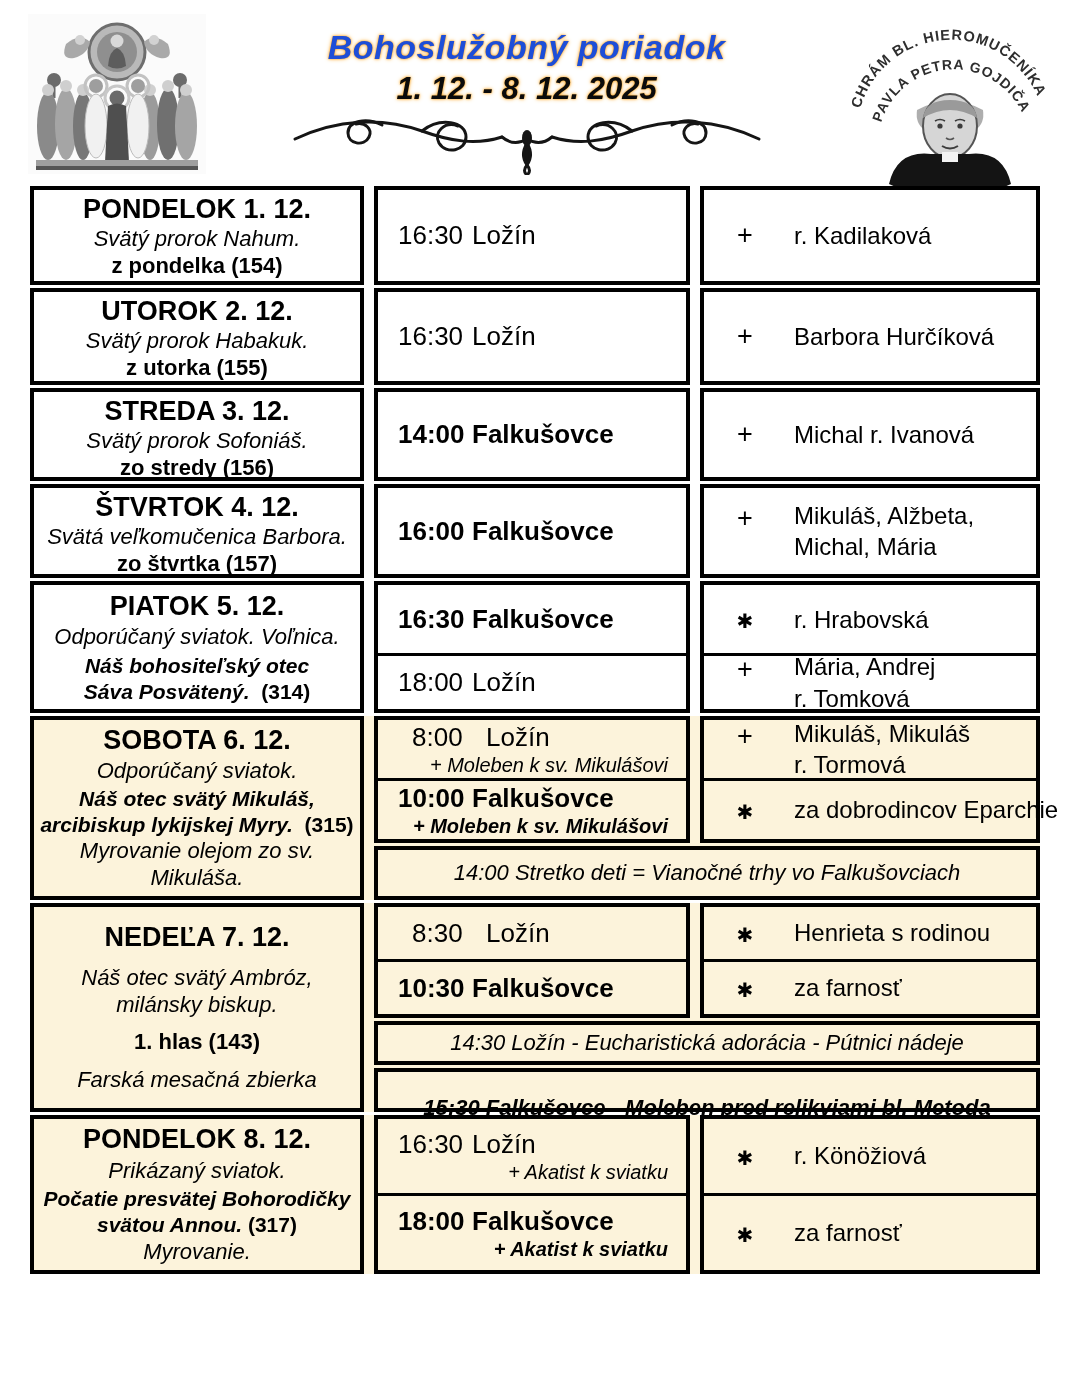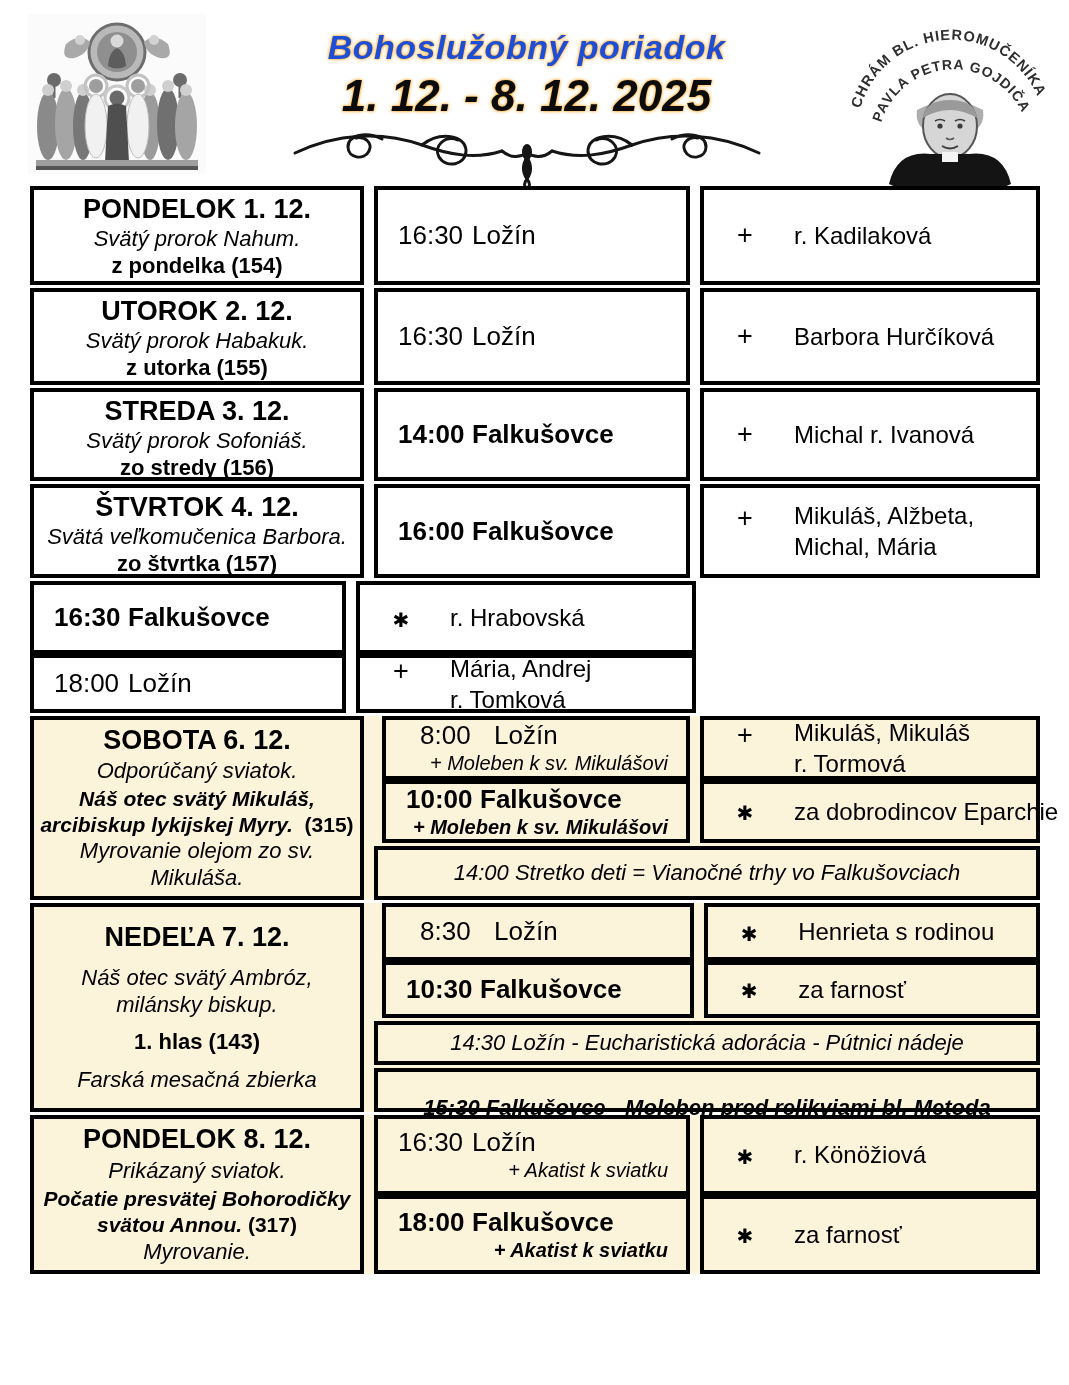--- a/index.html
+++ b/index.html
@@ -12,50 +12,50 @@
 
   
   .header{height:186px;display:flex;align-items:flex-start;padding:14px 16px 0 28px;}
   .icon-left{width:178px;height:160px;flex:0 0 auto;}
   .title-block{flex:1;text-align:center;padding-top:14px;}
   .main-title{
     font-size:34px;font-weight:bold;font-style:italic;letter-spacing:.5px;
     color:#1d4ed8;text-shadow:0 0 2px #f59e14,0 0 4px #ffb94d;
   }
   .date-range{
-    font-size:44px;font-weight:bold;font-style:italic;margin-top:4px;
+    font-size:31px;font-weight:bold;font-style:italic;margin-top:4px;
     color:#0b0b0b;text-shadow:0 0 2px #f59e14,0 0 4px #ffb94d;
   }
   .flourish{display:block;margin:2px auto 0 auto;}
   .logo{width:206px;height:172px;flex:0 0 auto;}
   .logo text{font-family:"Liberation Sans","DejaVu Sans",sans-serif;}
 
   
   .row{display:flex;gap:10px;margin:0 29px 3px 30px;}
   .row.cream{background:#fcf3db;}
   .box{border:4px solid #000;background:#fff;}
   .row.cream .box{background:#fcf3db;}
 
   .day{width:334px;display:flex;flex-direction:column;justify-content:space-evenly;
        align-items:center;text-align:center;padding:3px 6px;line-height:1.22;}
   .mid{width:316px;}
   .right{width:340px;}
   .mrwrap{width:666px;display:flex;flex-direction:column;gap:3px;}
-  .subrow{display:flex;gap:10px;flex:1;min-height:0;margin-left:8px;}
+  .subrow{display:flex;gap:10px;flex:1;min-height:0;}
   .subrow .mid,.subrow .right{height:100%;}
 
   .daytitle{font-size:27px;font-weight:bold;white-space:nowrap;}
   .it{font-style:italic;font-size:22px;}
   .bld{font-weight:bold;font-size:22px;}
   .bit{font-weight:bold;font-style:italic;font-size:21px;}
   .bit .num{font-style:normal;}
 
   .colstack{display:flex;flex-direction:column;padding:0;}
   .colstack>.sub{flex:1;display:flex;flex-direction:column;justify-content:center;min-height:0;}
-  .colstack>.sub+.sub{border-top:8px solid #000000;}
+  .colstack>.sub+.sub{border-top:3px solid #000000;}
 
   .svc{display:flex;flex-direction:column;justify-content:center;padding:2px 10px 2px 20px;}
   .tp{display:flex;align-items:baseline;font-size:26px;white-space:nowrap;}
   .tp .time{min-width:74px;}
   .tp.b{font-weight:bold;}
   .note{font-style:italic;font-size:20px;text-align:right;padding-right:8px;margin-top:1px;white-space:nowrap;}
   .note.b{font-weight:bold;}
 
   .intwrap{display:flex;flex-direction:column;justify-content:center;padding:2px 4px;}
   .int{display:flex;align-items:center;gap:38px;font-size:24px;padding-left:26px;white-space:nowrap;line-height:1.3;}
@@ -255,20 +255,28 @@
           <span class="sym">+</span>
         <span class="who">
           <span>Mikuláš, Alžbeta,</span>
           <span>Michal, Mária</span>
         </span>
         </div>
     </div>
   </div>
 
   <div class="row" style="height:132px">
+    <div class="box day">
+      <div class="daytitle">PIATOK  5. 12.</div>
+      <div class="it">Odporúčaný sviatok. Voľnica.</div>
+      <div class="bit">
+        <div>Náš bohositeľský otec</div>
+        <div><span>Sáva Posvätený.</span>&nbsp;&nbsp;<span class="num">(314)</span></div>
+      </div>
+    </div>
     <div class="box mid colstack">
       <div class="sub svc" style="flex:1.32">
         <div class="tp b">
             <span class="time">16:30</span>
             <span class="place">Falkušovce</span>
           </div>
       </div>
       <div class="sub svc" style="flex:1">
         <div class="tp">
             <span class="time">18:00</span>

